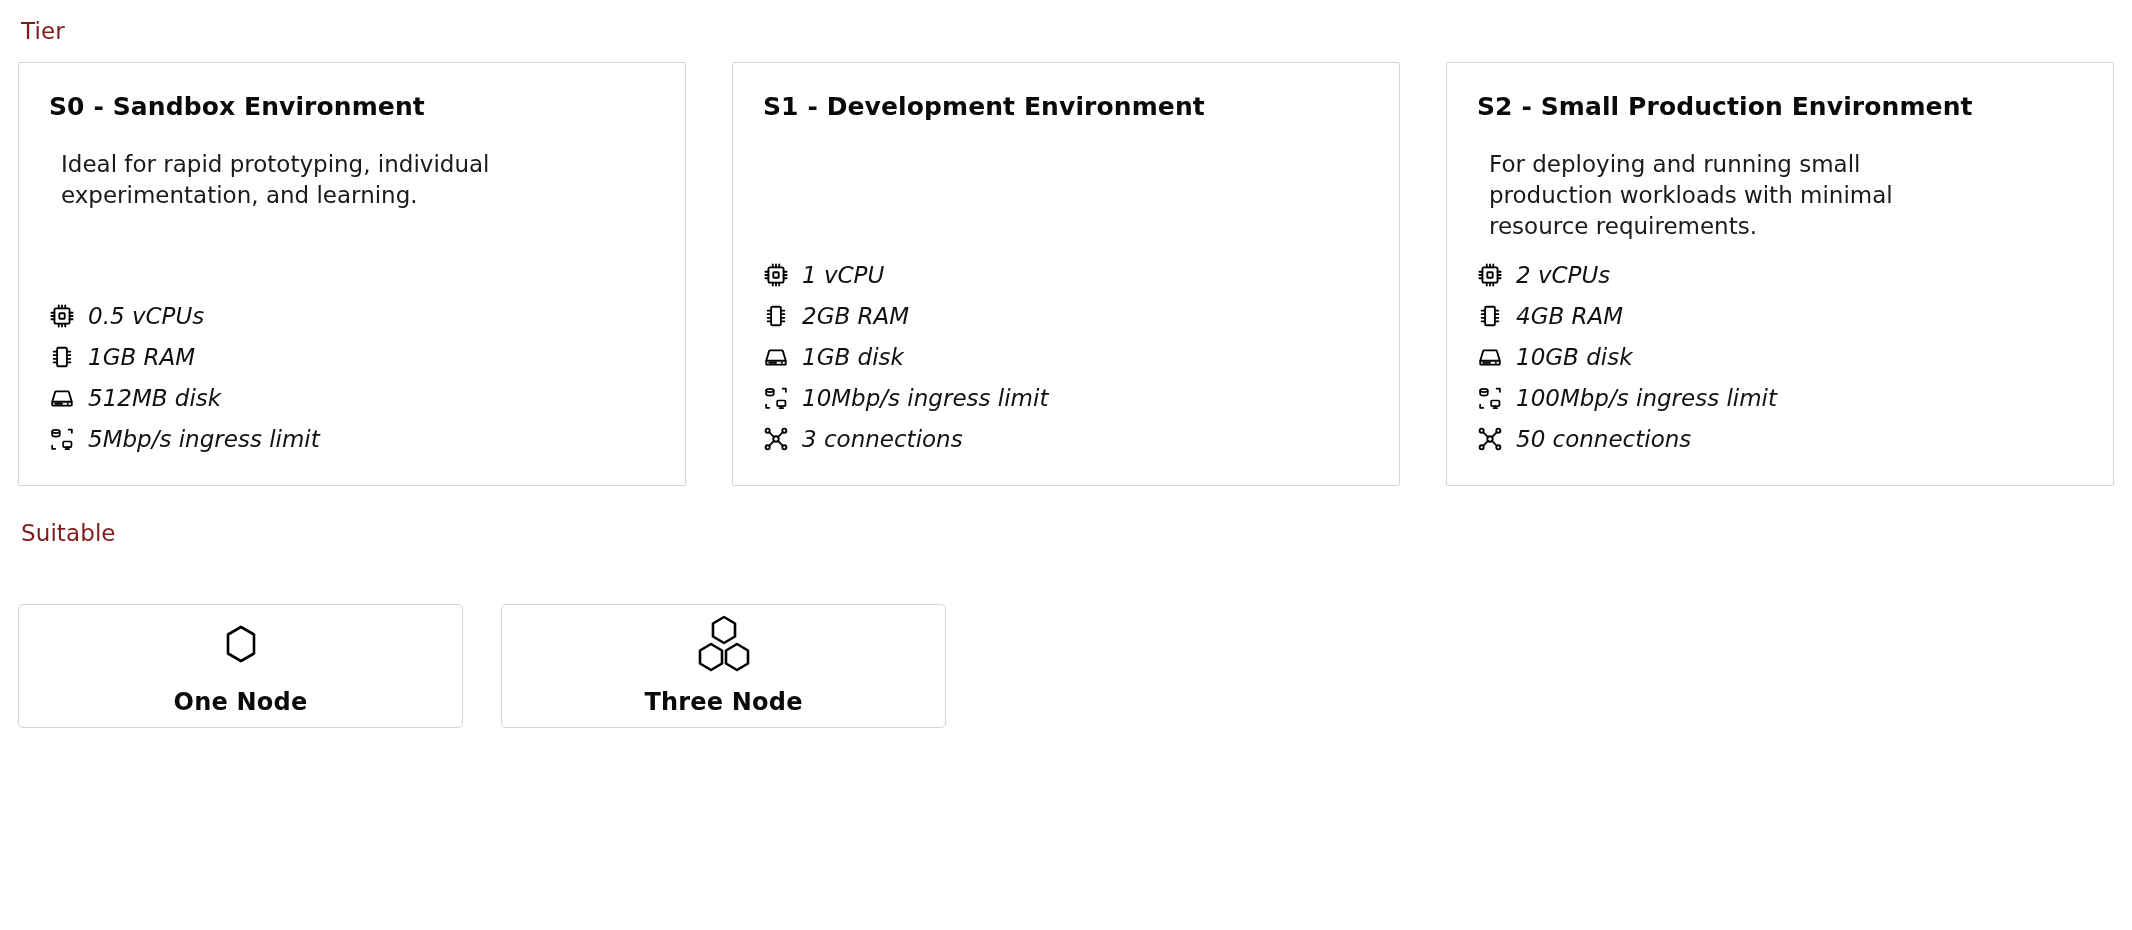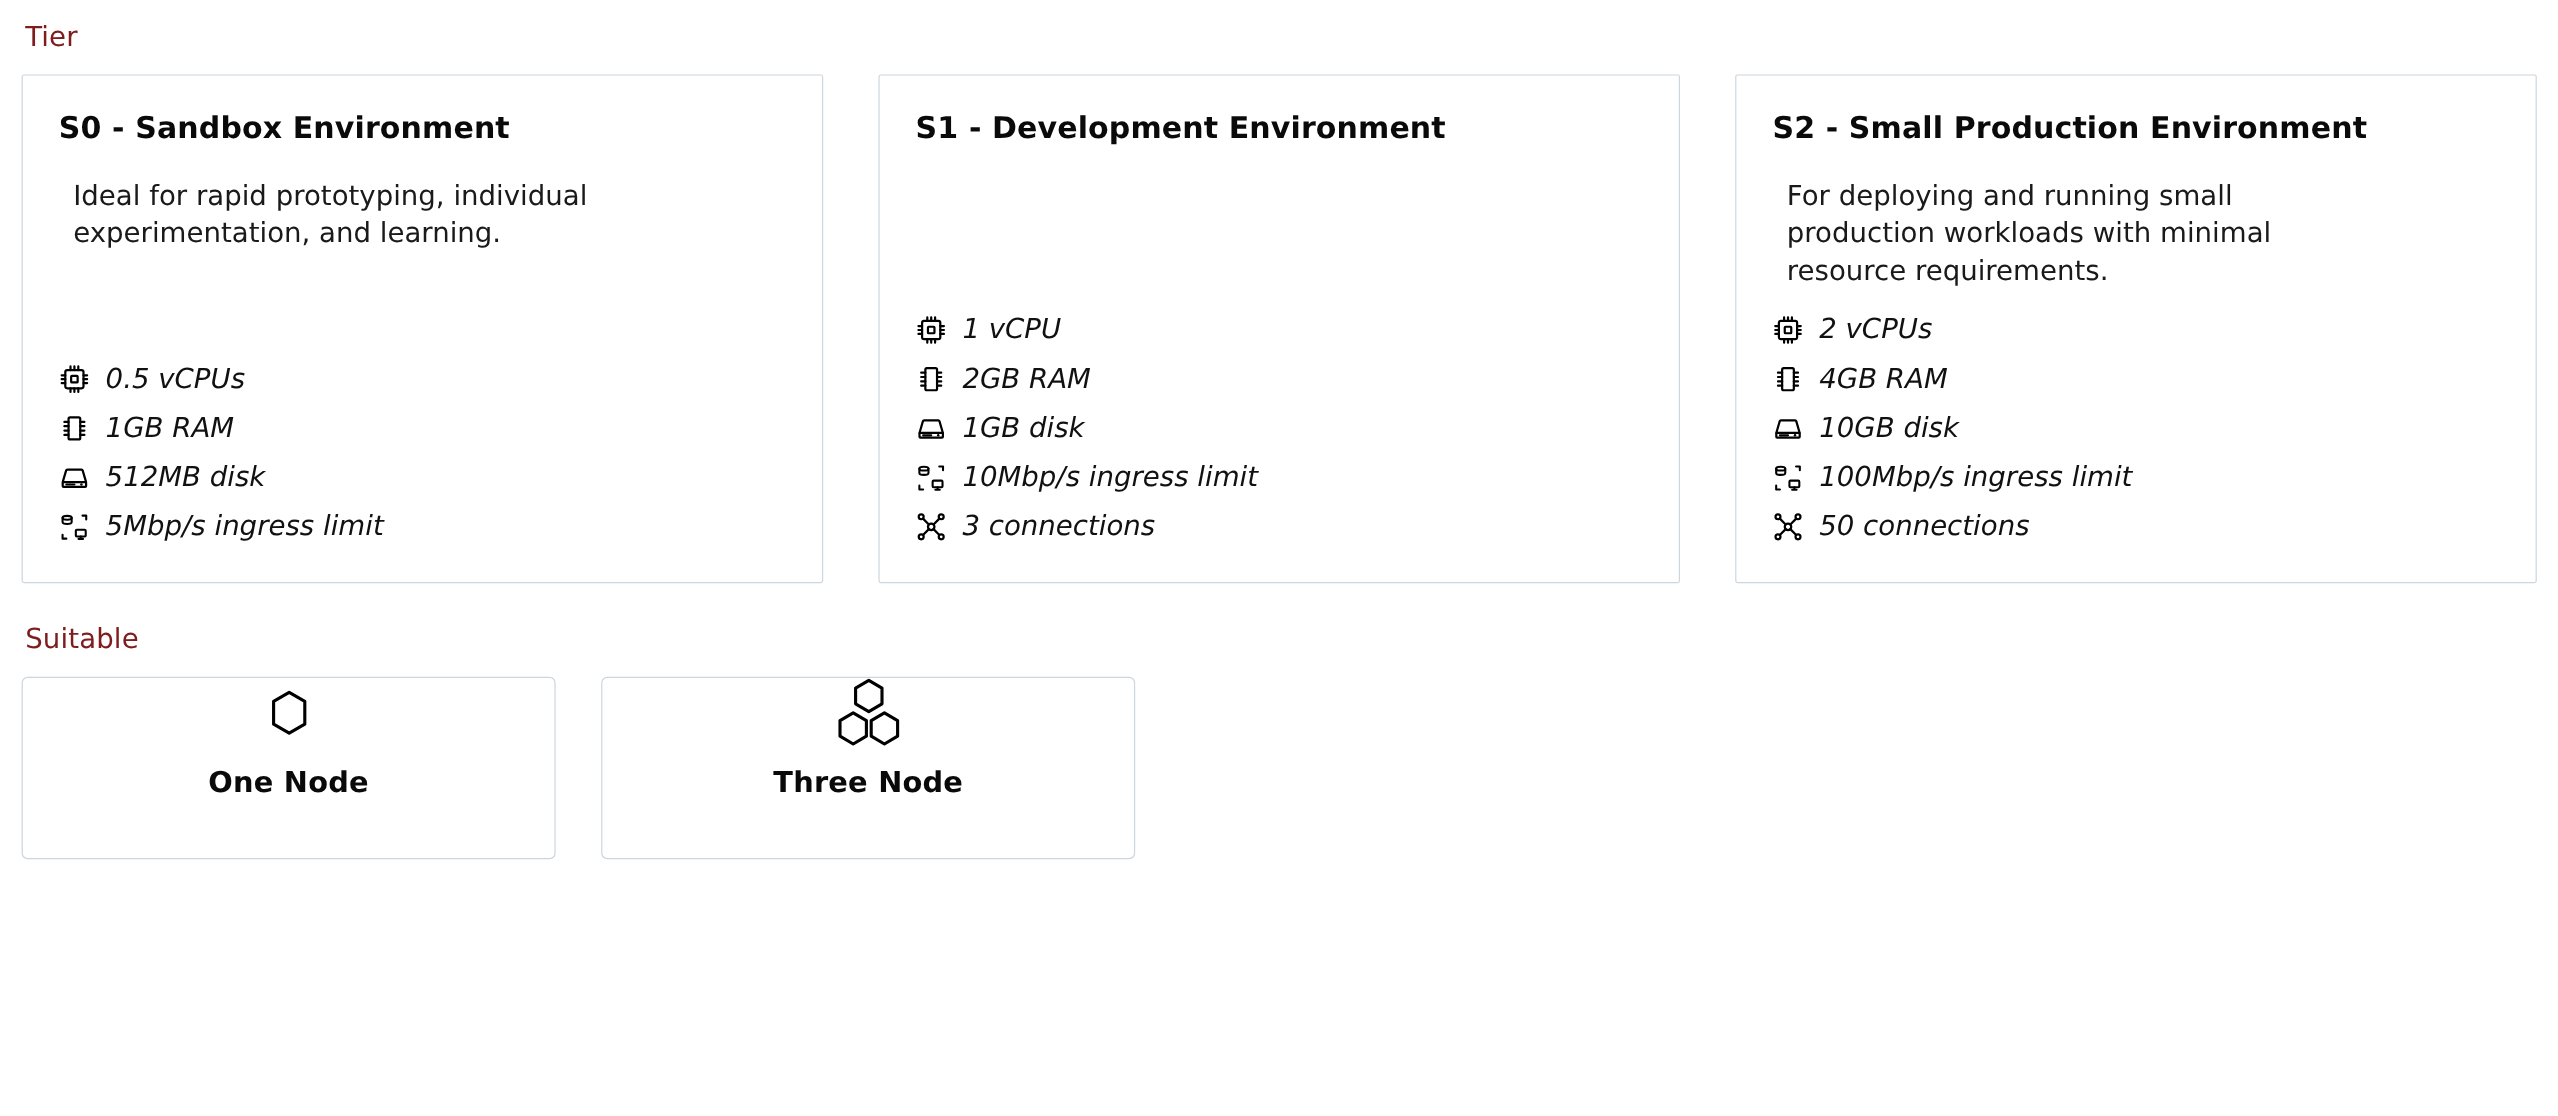--- a/index.html
+++ b/index.html
@@ -107,29 +107,30 @@
     margin-top: 32px;
   }
 
   .topology-row {
     display: flex;
     gap: 38px;
   }
 
   .topology-card {
     width: 445px;
-    height: 152px;
+    height: 124px;
     background: #ffffff;
     border: 1px solid #ccd6dd;
     border-radius: 5px;
     display: flex;
     flex-direction: column;
     align-items: center;
-    justify-content: flex-start;
+    justify-content: center;
     gap: 14px;
+    margin-top: 40px;
   }
 
   .topology-icon {
     height: 58px;
     display: flex;
     align-items: center;
     justify-content: center;
     color: #000000;
   }
   .topology-icon svg { display: block; }

